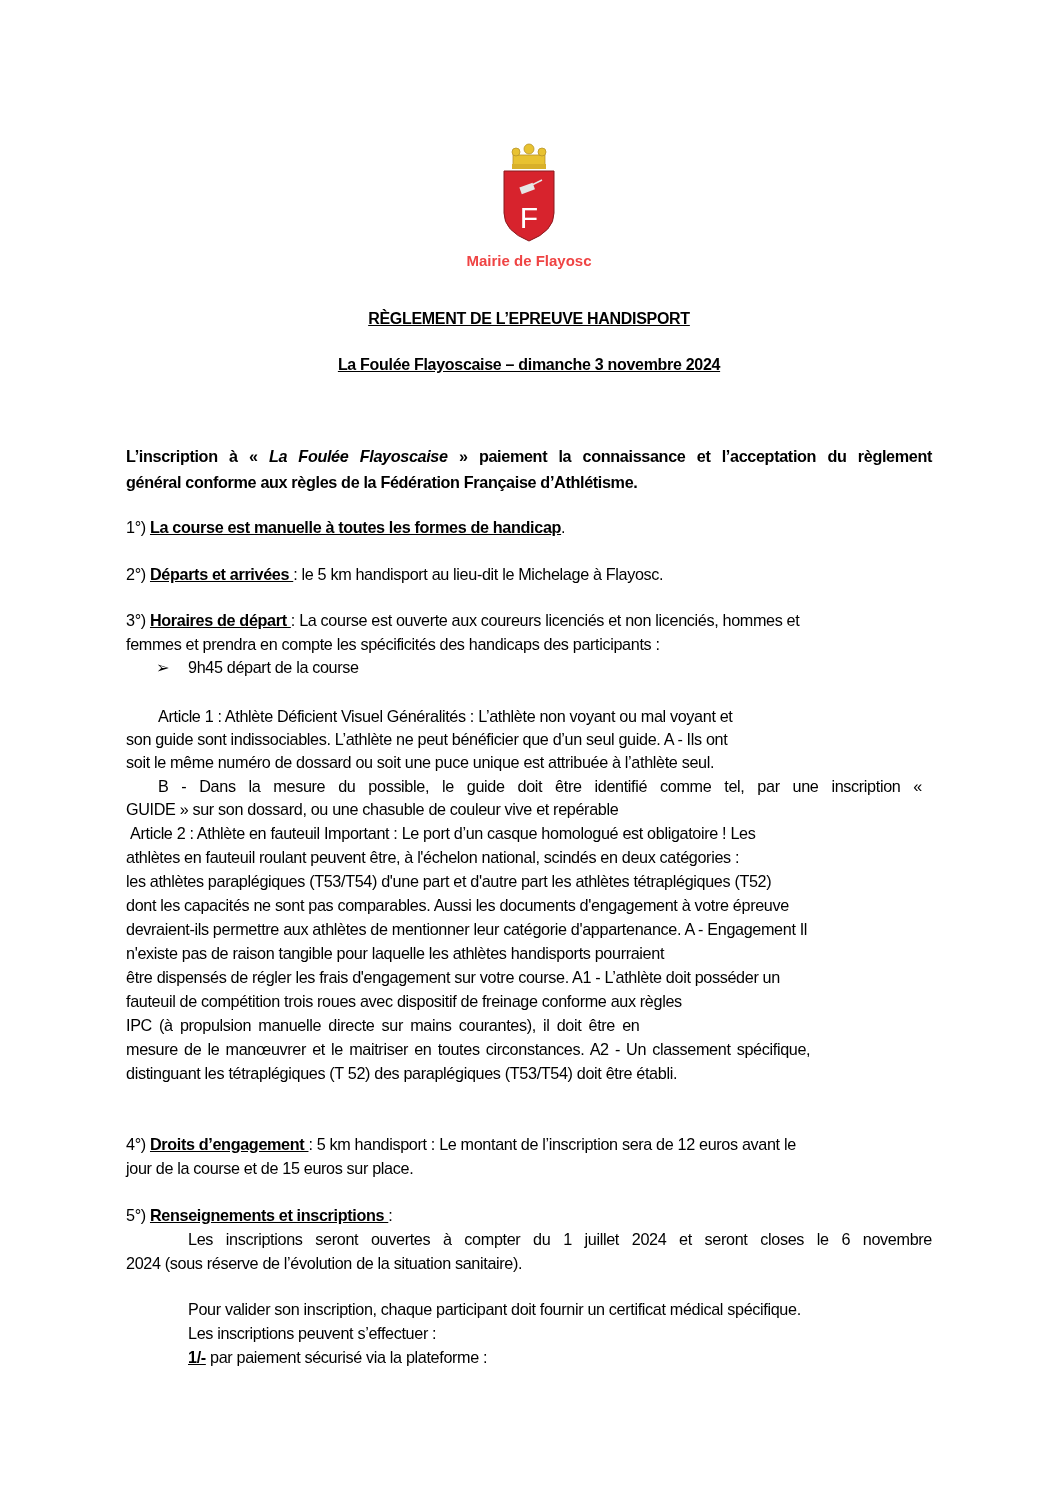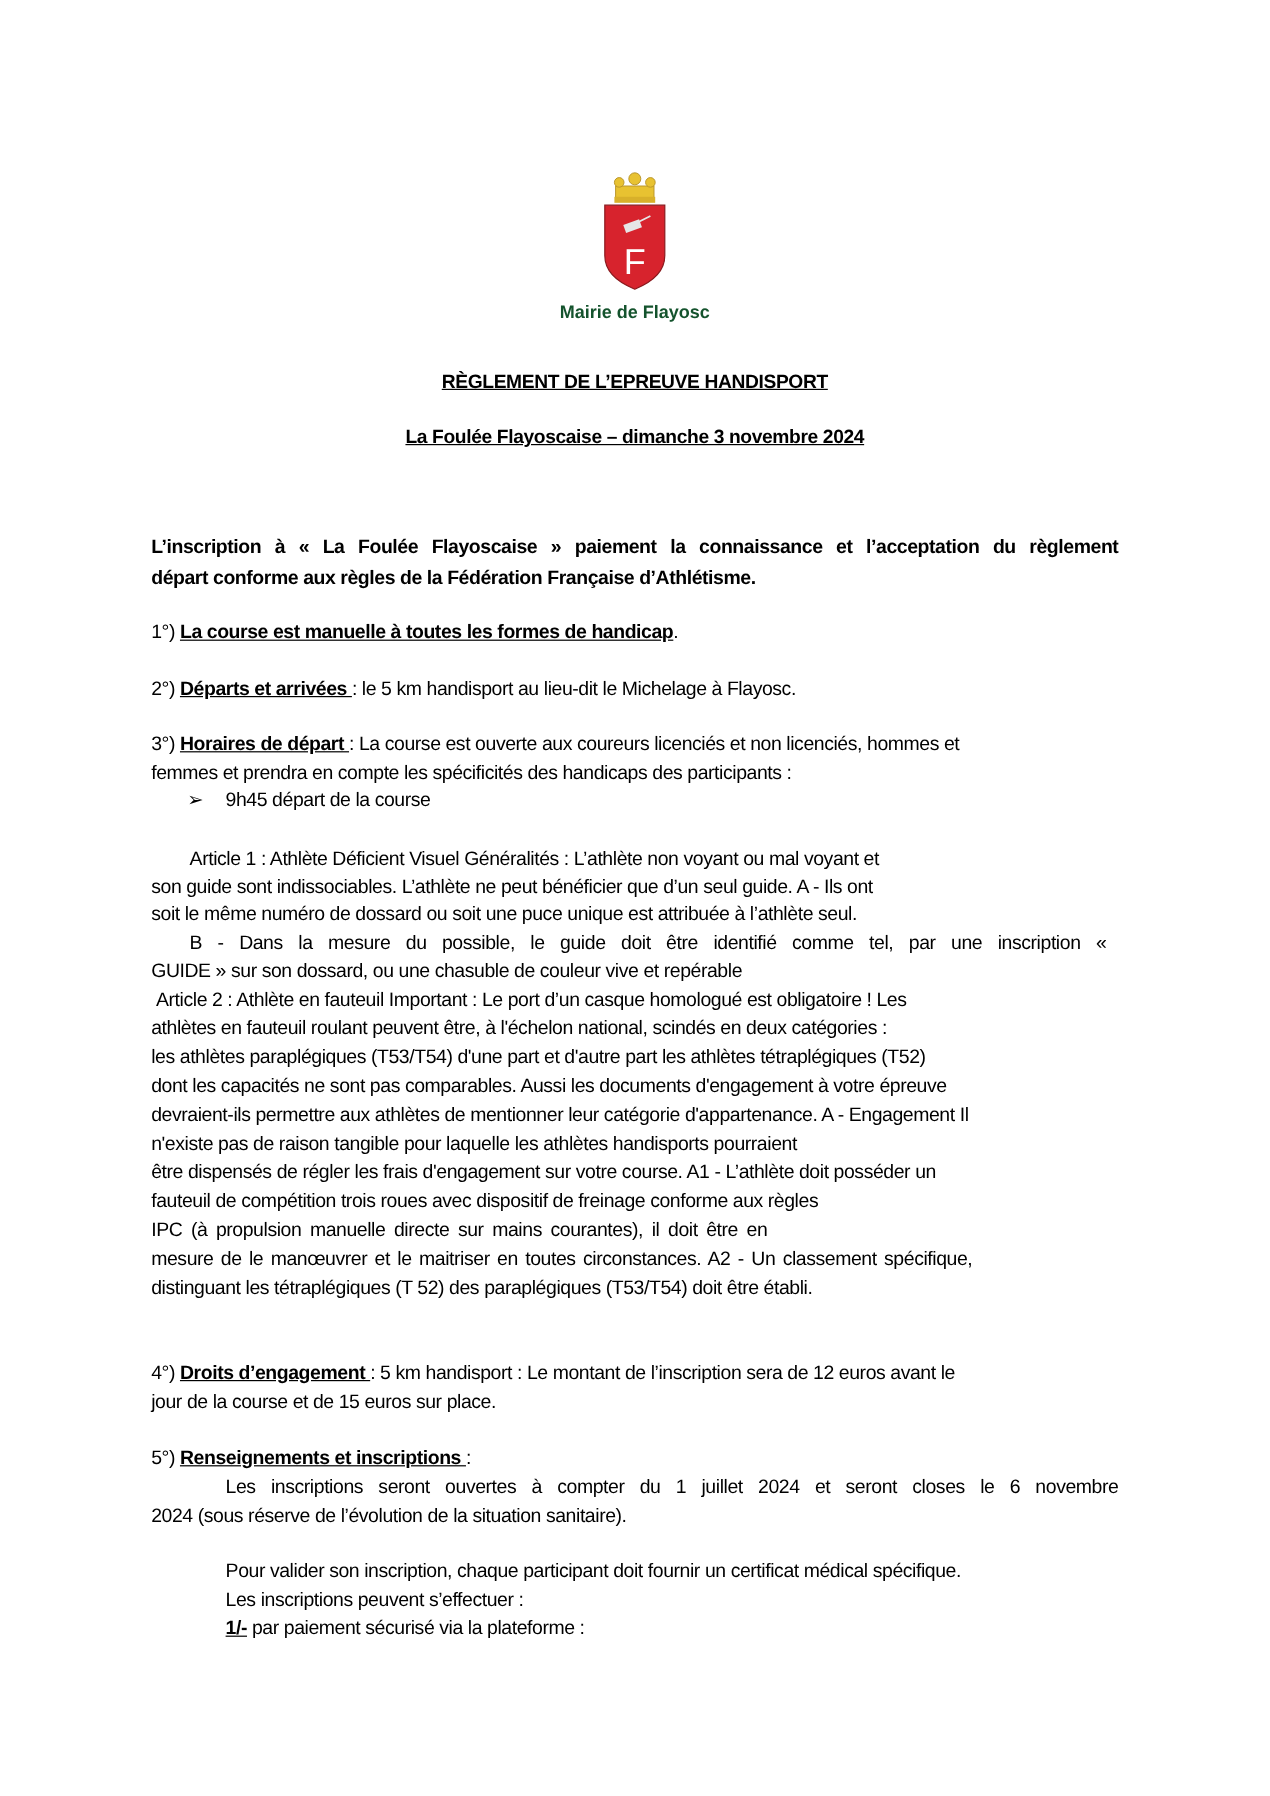--- a/index.html
+++ b/index.html
@@ -1,27 +1,27 @@
 <!DOCTYPE html>
 <html><head>
 <meta charset="utf-8">
 <style>
   html, body { margin: 0; padding: 0; background: #ffffff; }
   body { width: 1058px; height: 1497px; position: relative; overflow: hidden;
          font-family: "Liberation Sans", sans-serif; color: #000; }
   .logo { position: absolute; left: 500px; top: 143px; width: 58px; height: 100px; }
   .logo-caption { position: absolute; left: 440px; top: 252px; width: 178px; text-align: center;
-         font-family: "Liberation Sans", sans-serif; font-weight: bold; font-size: 15px; color: #14532d; }
+         font-family: "Liberation Sans", sans-serif; font-weight: bold; font-size: 15px; color: #ef4444; }
   .t { position: absolute; left: 126px; font-family: "Liberation Sans", sans-serif; font-size: 16.2px;
        line-height: 24px; white-space: nowrap; letter-spacing: -0.35px; }
   .title { position: absolute; left: 0; width: 1058px; text-align: center; font-weight: bold;
            font-size: 16px; text-decoration: underline; letter-spacing: -0.3px; }
   .b { font-weight: bold; }
   .u { text-decoration: underline; }
-  .i { }
+  .i { font-style: italic; }
   .just { width: 806px; text-align: justify; text-align-last: justify; white-space: normal; }
 </style>
 </head>
 <body>
 
 <svg class="logo" viewBox="0 0 58 100">
   <g>
     <rect x="13" y="12" width="32" height="12" fill="#e8c231" stroke="#b8942a" stroke-width="0.8"></rect>
     <circle cx="16" cy="9" r="4" fill="#e8c231" stroke="#b8942a" stroke-width="0.8"></circle>
     <circle cx="29" cy="6" r="5" fill="#e8c231" stroke="#b8942a" stroke-width="0.8"></circle>
@@ -32,21 +32,21 @@
   <rect x="20" y="42" width="14" height="7" fill="#e6e6e6" transform="rotate(-20 27 45)"></rect>
   <line x1="32" y1="42" x2="42" y2="37" stroke="#e6e6e6" stroke-width="1.5"></line>
   <text x="29" y="85" text-anchor="middle" font-family="Liberation Sans, sans-serif" font-size="30" fill="#ffffff">F</text>
 </svg>
 <div class="logo-caption">Mairie de Flayosc</div>
 
 <div class="title" style="top:310px">RÈGLEMENT DE L’EPREUVE HANDISPORT</div>
 <div class="title" style="top:356px">La Foulée Flayoscaise – dimanche 3 novembre 2024</div>
 
 <div class="t b just" style="top:444px"><span>L’inscription à « </span><span class="i">La Foulée Flayoscaise</span><span> » paiement la connaissance et l’acceptation du règlement</span></div>
-<div class="t b" style="top:470px">départ conforme aux règles de la Fédération Française d’Athlétisme.</div>
+<div class="t b" style="top:470px">général conforme aux règles de la Fédération Française d’Athlétisme.</div>
 
 <div class="t" style="top:515px"><span>1°) </span><span class="b u">La course est manuelle à toutes les formes de handicap</span><span>.</span></div>
 
 <div class="t" style="top:562px"><span>2°) </span><span class="b u">Départs et arrivées </span><span>: le 5 km handisport au lieu-dit le Michelage à Flayosc.</span></div>
 
 <div class="t" style="top:608px"><span>3°) </span><span class="b u">Horaires de départ </span><span>: La course est ouverte aux coureurs licenciés et non licenciés, hommes et</span></div>
 <div class="t" style="top:632px">femmes et prendra en compte les spécificités des handicaps des participants :</div>
 <div class="t" style="top:655px;left:156px">➢</div>
 <div class="t" style="top:655px;left:188px">9h45 départ de la course</div>
 

